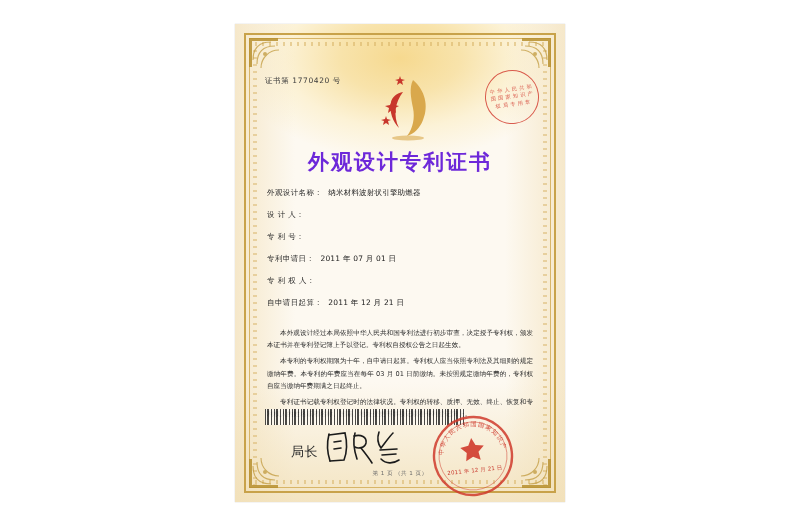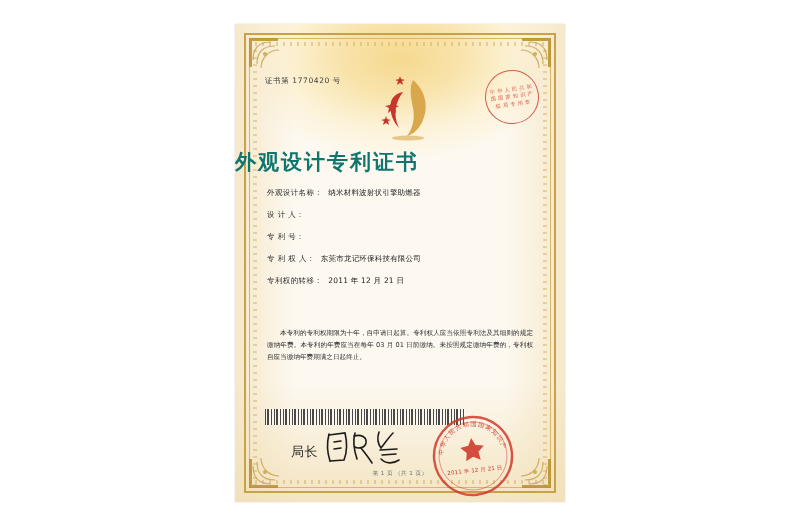--- a/index.html
+++ b/index.html
@@ -149,25 +149,25 @@
     font-size: 5.2px;
     line-height: 1.35;
     letter-spacing: .3px;
     transform: rotate(-8deg);
   }
   .seal-top .seal-lines { width: 44px; }
 
   .cert-title {
     position: absolute;
     left: 0; right: 0; top: 124px;
-    text-align: left;
+    text-align: center;
     font-family: "DejaVu Serif", serif;
     font-size: 21px;
     font-weight: bold;
-    color: #0f766e;
+    color: #6d28d9;
     letter-spacing: 2px;
   }
 
   
   .fields {
     position: absolute;
     left: 32px; top: 164px;
     width: 268px;
   }
   .field-row {
@@ -323,31 +323,36 @@
         <span class="field-label">外观设计名称：</span>
         <span class="field-value">纳米材料波射状引擎助燃器</span>
       </div>
       <div class="field-row">
         <span class="field-label">设 计 人：</span>
       </div>
       <div class="field-row">
         <span class="field-label">专 利 号：</span>
       </div>
       <div class="field-row">
+        <span class="field-label">专利申请日：</span>
+        <span class="field-value">2011 年 07 月 01 日</span>
+      </div>
+      <div class="field-row">
         <span class="field-label">专 利 权 人：</span>
-        <span class="field-value">东莞市龙记环保科技有限公司</span>
-      </div>
-      <div class="field-row">
-        <span class="field-label">专利权的转移：</span>
+      </div>
+      <div class="field-row">
+        <span class="field-label">自申请日起算：</span>
         <span class="field-value">2011 年 12 月 21 日</span>
       </div>
     </div>
 
     <div class="body-text">
+      <p>本外观设计经过本局依照中华人民共和国专利法进行初步审查，决定授予专利权，颁发本证书并在专利登记簿上予以登记。专利权自授权公告之日起生效。</p>
       <p>本专利的专利权期限为十年，自申请日起算。专利权人应当依照专利法及其细则的规定缴纳年费。本专利的年费应当在每年 03 月 01 日前缴纳。未按照规定缴纳年费的，专利权自应当缴纳年费期满之日起终止。</p>
+      <p>专利证书记载专利权登记时的法律状况。专利权的转移、质押、无效、终止、恢复和专利权人的姓名或者名称、国籍、地址变更等事项记载在专利登记簿上。</p>
     </div>
 
     <div class="barcode"></div>
 
     <div class="sig-label">局长</div>
     <svg class="signature" viewBox="0 0 86 40">
       <g fill="none" stroke="#1b1b1b" stroke-width="1.6" stroke-linecap="round">
         <path d="M6 6 C4 14 4 24 7 33"></path>
         <path d="M6 7 L22 5 C24 13 24 24 21 32 L7 33"></path>
         <path d="M11 14 L18 13 M11 21 L18 20"></path>

